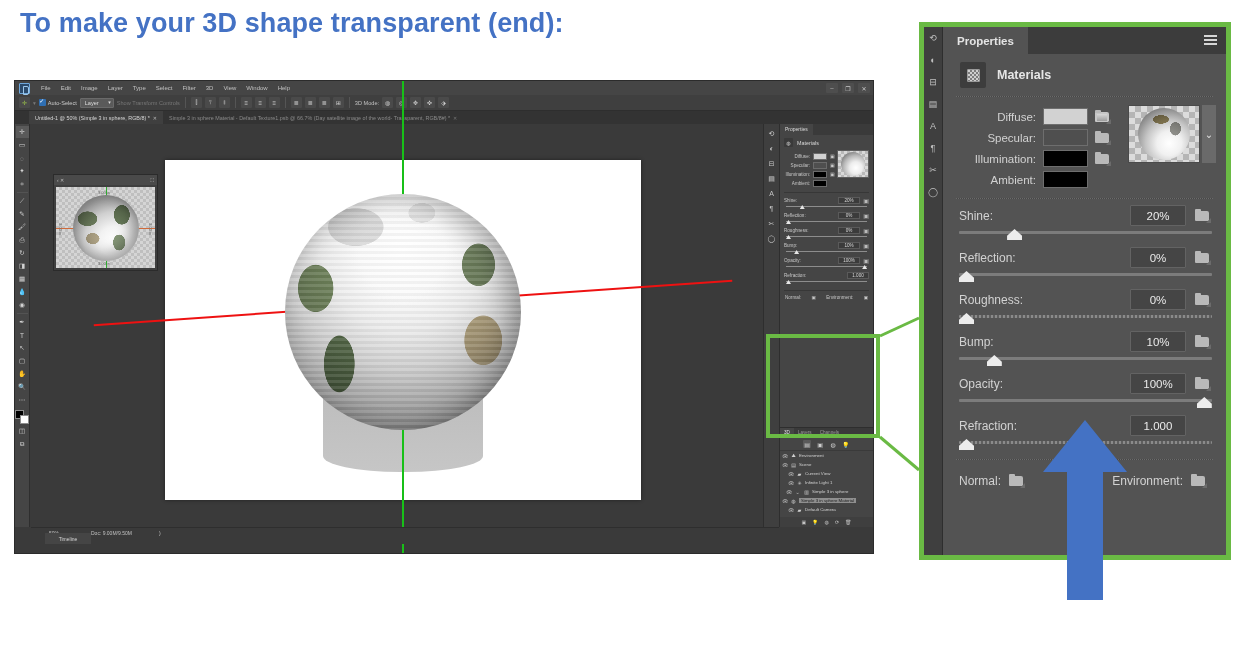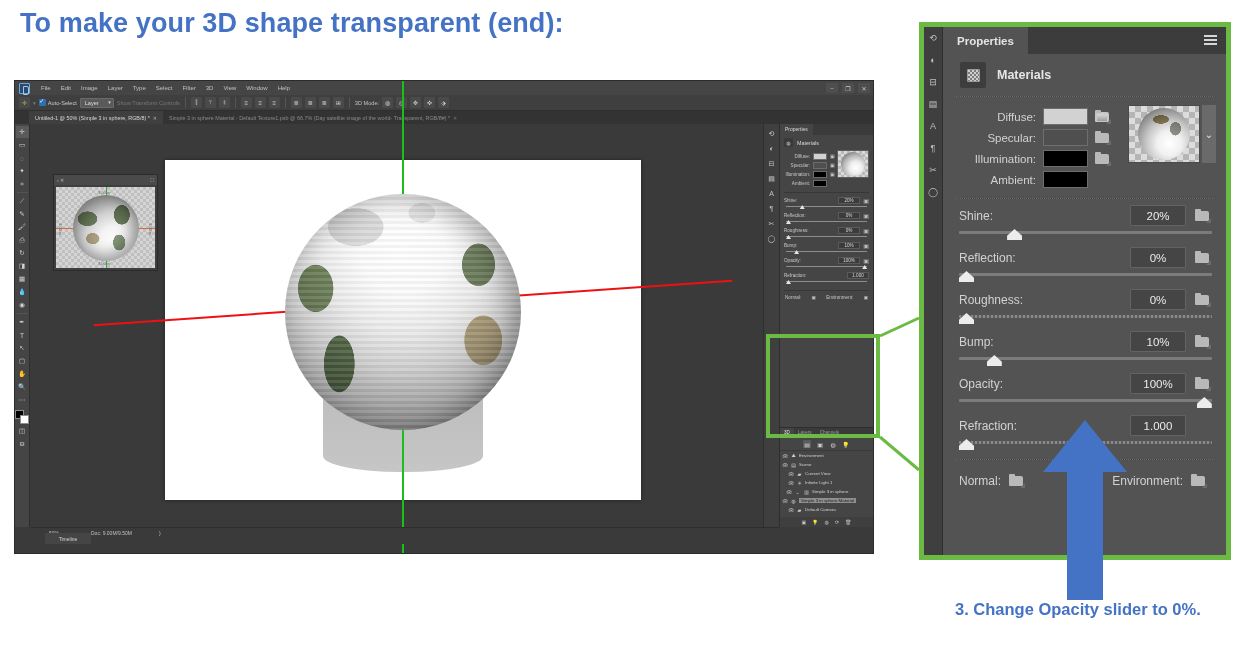--- a/index.html
+++ b/index.html
@@ -1025,15 +1025,14 @@
             <i class="fold"></i>
           </span>
       </div>
     </div>
   </div>
 
   <svg class="blue-arrow" viewBox="0 0 100 180">
     <polygon points="50,0 92,52 68,52 68,180 32,180 32,52 8,52" fill="#4472c4"></polygon>
   </svg>
 
-  <div class="caption">3. Change Opacity slider to 0%.</div>
 
 </div>
 
 </body></html>

